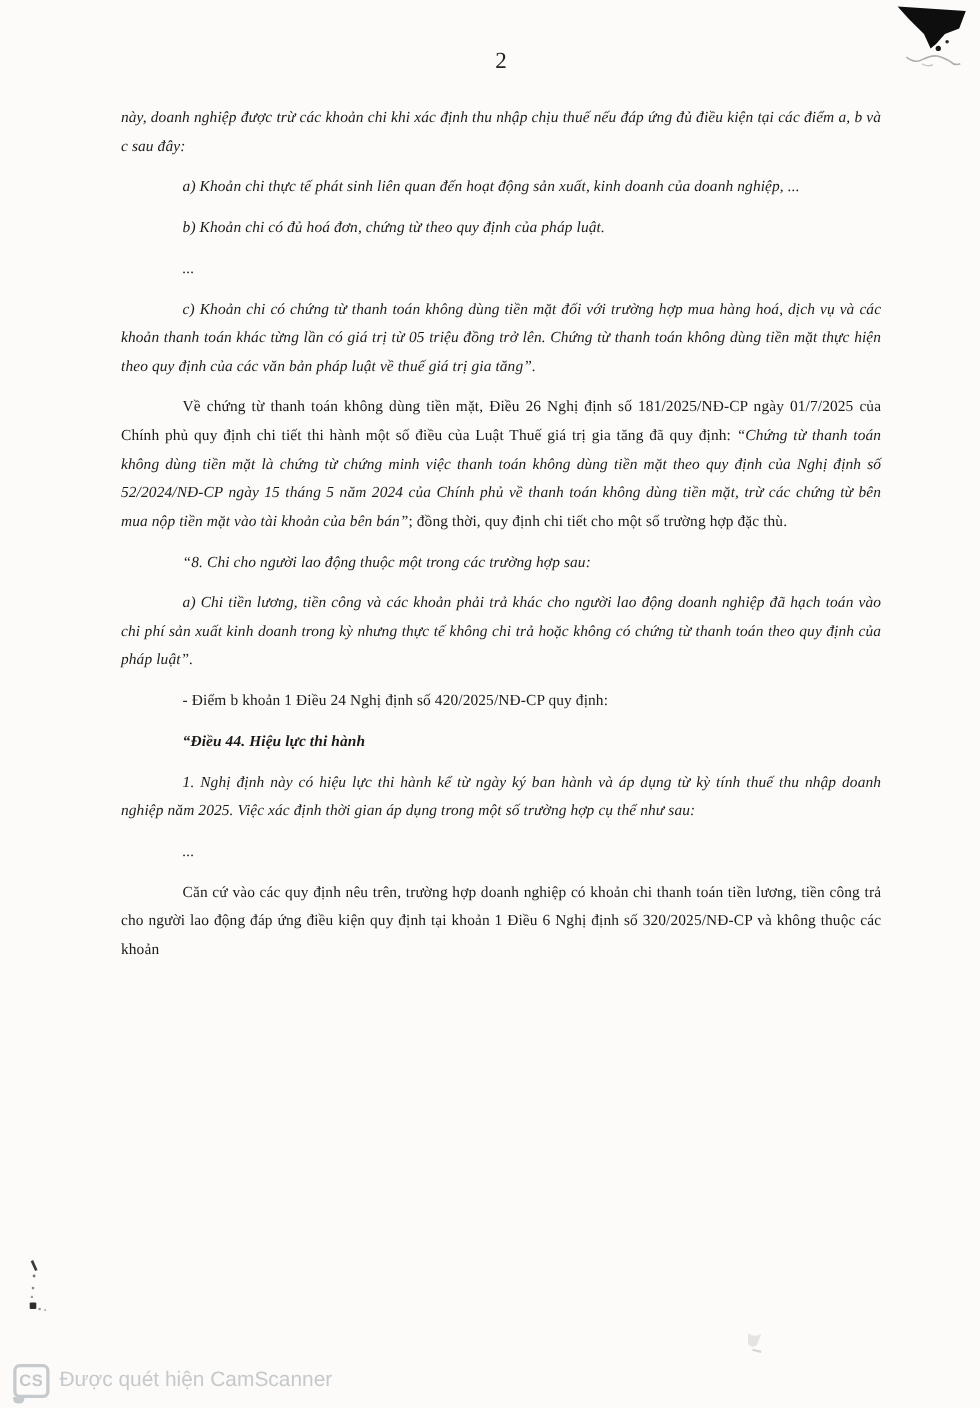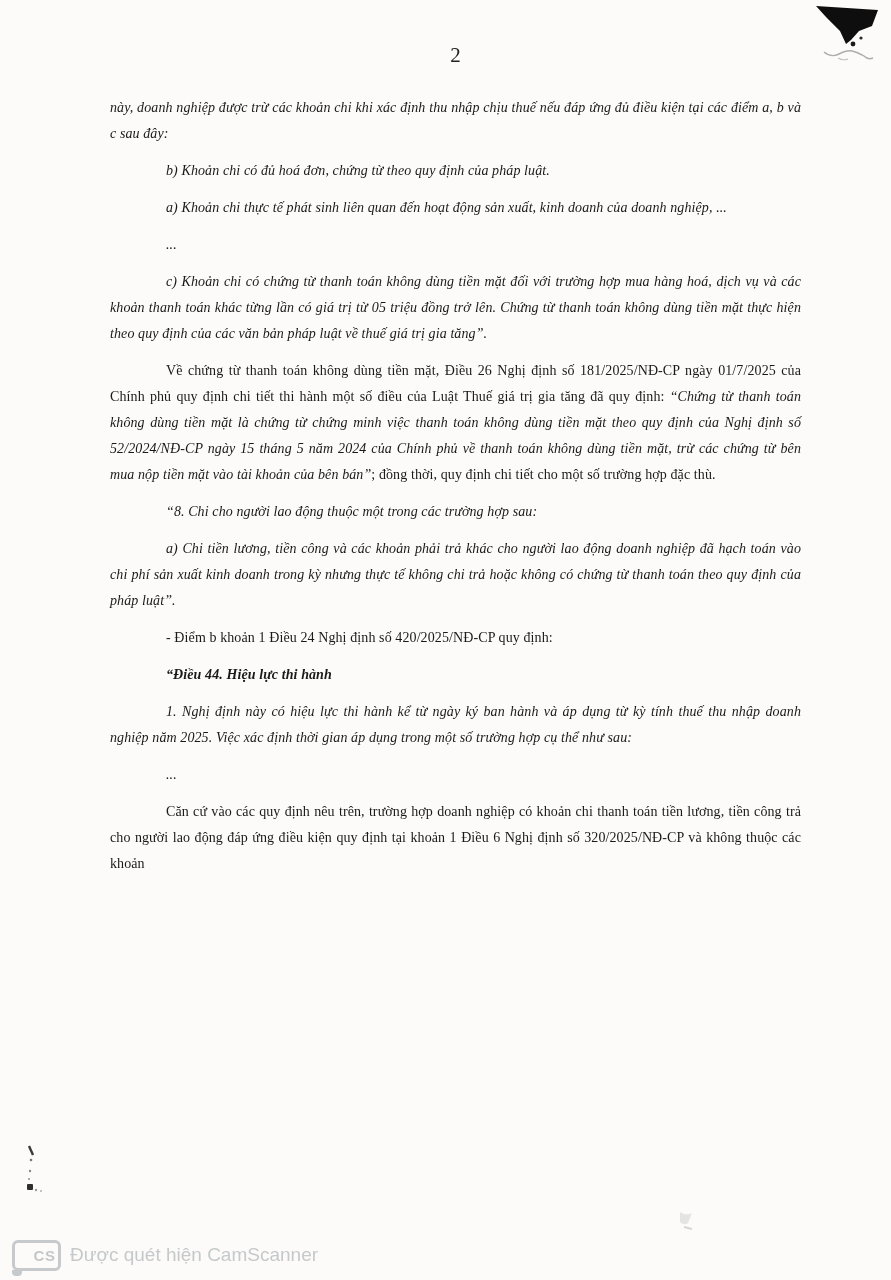--- a/index.html
+++ b/index.html
@@ -54,21 +54,20 @@
     position: relative;
     width: 27px; height: 25px;
     border: 3px solid #c7cacc;
     border-radius: 6px;
     color: #c4c7c9;
     font-family: "Liberation Sans", sans-serif;
     font-weight: bold;
     font-size: 15px;
     display: flex; align-items: center; justify-content: center;
     letter-spacing: 0.5px;
-    padding-left: 16px;
   }
   .cs-badge::after {
     content: "";
     position: absolute;
     left: -3px; bottom: -8px;
     width: 10px; height: 6px;
     background: #c7cacc;
     border-radius: 0 0 4px 4px;
   }
   .watermark-text {
@@ -86,22 +85,22 @@
 </head>
 <body>
 
 <div class="page">
 
   <div class="scan-column">
     <div class="page-number">2</div>
 
     <div class="body-text">
       <p class="italic no-indent">này, doanh nghiệp được trừ các khoản chi khi xác định thu nhập chịu thuế nếu đáp ứng đủ điều kiện tại các điểm a, b và c sau đây:</p>
+      <p class="italic">a) Khoản chi thực tế phát sinh liên quan đến hoạt động sản xuất, kinh doanh của doanh nghiệp, ...</p>
       <p class="italic">b) Khoản chi có đủ hoá đơn, chứng từ theo quy định của pháp luật.</p>
-      <p class="italic">a) Khoản chi thực tế phát sinh liên quan đến hoạt động sản xuất, kinh doanh của doanh nghiệp, ...</p>
       <p class="italic ellipsis-line">...</p>
       <p class="italic">c) Khoản chi có chứng từ thanh toán không dùng tiền mặt đối với trường hợp mua hàng hoá, dịch vụ và các khoản thanh toán khác từng lần có giá trị từ 05 triệu đồng trở lên. Chứng từ thanh toán không dùng tiền mặt thực hiện theo quy định của các văn bản pháp luật về thuế giá trị gia tăng”.</p>
       <p class="upright"><span>Về chứng từ thanh toán không dùng tiền mặt, Điều 26 Nghị định số 181/2025/NĐ-CP ngày 01/7/2025 của Chính phủ quy định chi tiết thi hành một số điều của Luật Thuế giá trị gia tăng đã quy định: </span><span class="italic">“Chứng từ thanh toán không dùng tiền mặt là chứng từ chứng minh việc thanh toán không dùng tiền mặt theo quy định của Nghị định số 52/2024/NĐ-CP ngày 15 tháng 5 năm 2024 của Chính phủ về thanh toán không dùng tiền mặt, trừ các chứng từ bên mua nộp tiền mặt vào tài khoản của bên bán”</span><span>; đồng thời, quy định chi tiết cho một số trường hợp đặc thù.</span></p>
       <p class="italic">“8. Chi cho người lao động thuộc một trong các trường hợp sau:</p>
       <p class="italic">a) Chi tiền lương, tiền công và các khoản phải trả khác cho người lao động doanh nghiệp đã hạch toán vào chi phí sản xuất kinh doanh trong kỳ nhưng thực tế không chi trả hoặc không có chứng từ thanh toán theo quy định của pháp luật”.</p>
       <p class="upright">- Điểm b khoản 1 Điều 24 Nghị định số 420/2025/NĐ-CP quy định:</p>
       <p class="bold-italic">“Điều 44. Hiệu lực thi hành</p>
       <p class="italic">1. Nghị định này có hiệu lực thi hành kể từ ngày ký ban hành và áp dụng từ kỳ tính thuế thu nhập doanh nghiệp năm 2025. Việc xác định thời gian áp dụng trong một số trường hợp cụ thể như sau:</p>
       <p class="italic ellipsis-line">...</p>
       <p class="upright">Căn cứ vào các quy định nêu trên, trường hợp doanh nghiệp có khoản chi thanh toán tiền lương, tiền công trả cho người lao động đáp ứng điều kiện quy định tại khoản 1 Điều 6 Nghị định số 320/2025/NĐ-CP và không thuộc các khoản</p>

